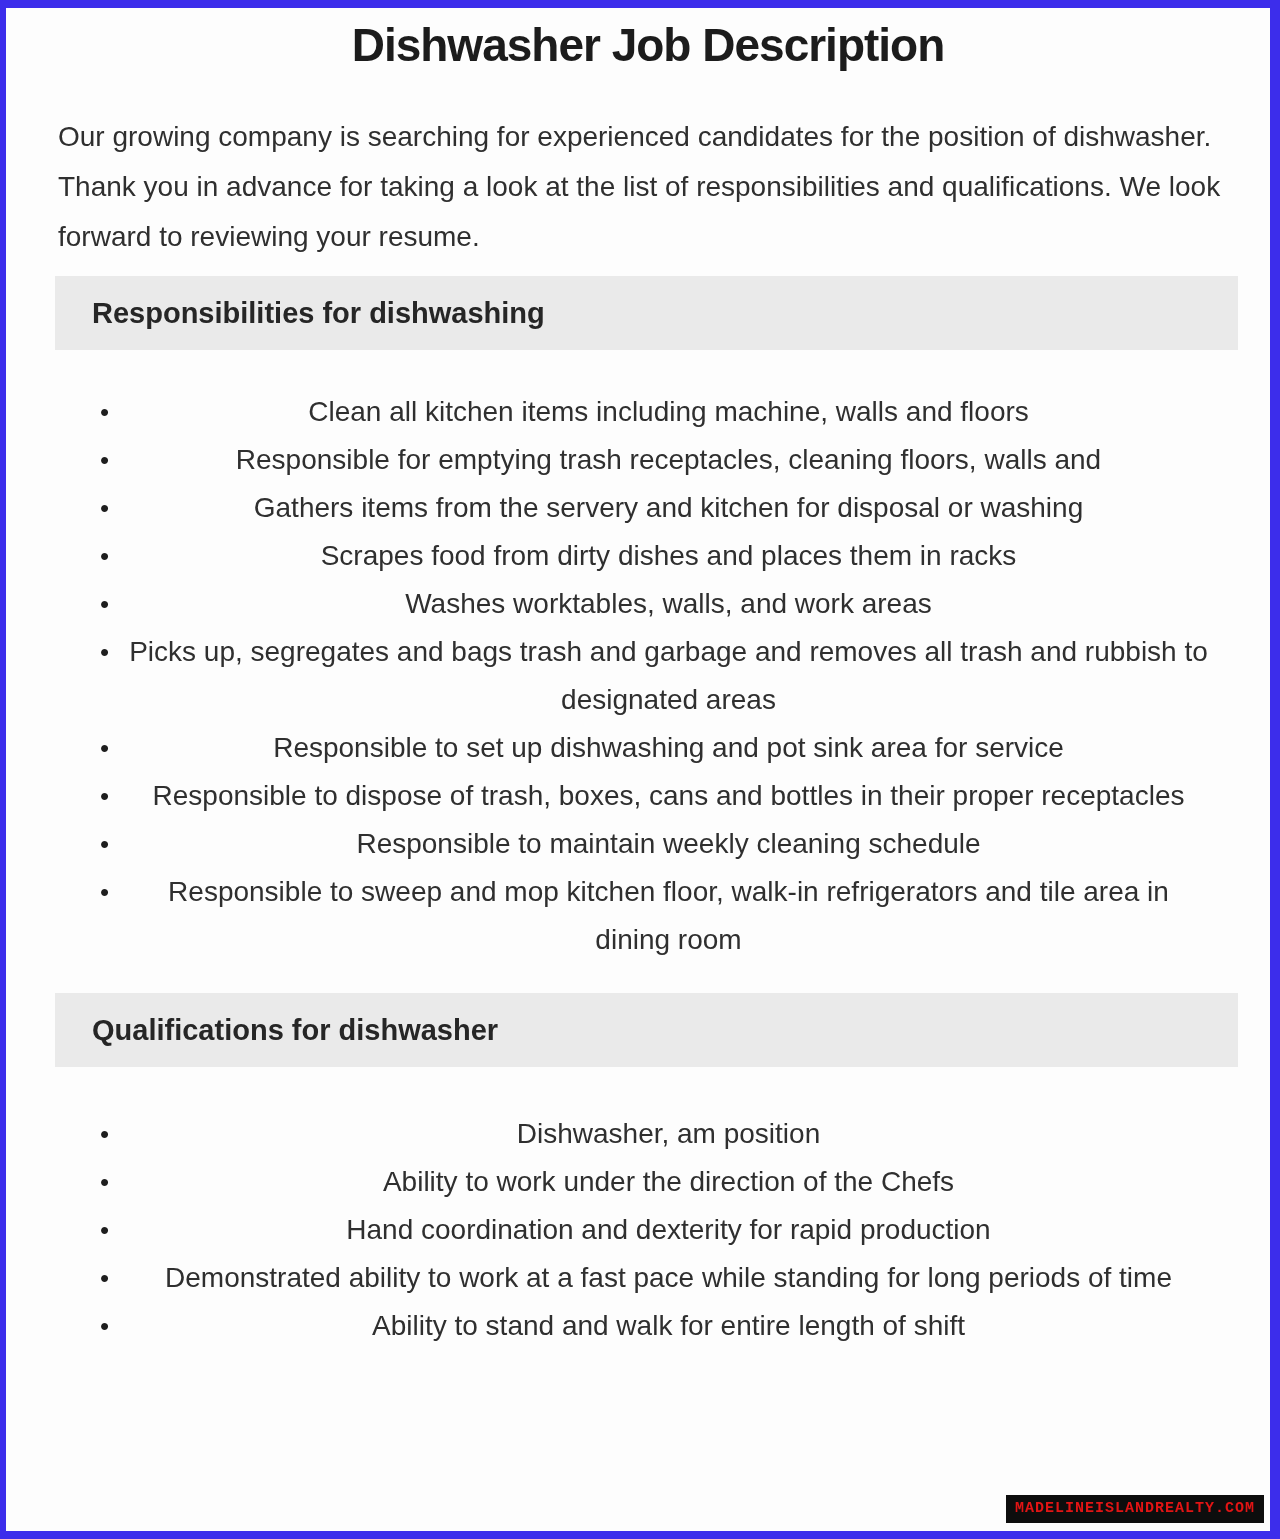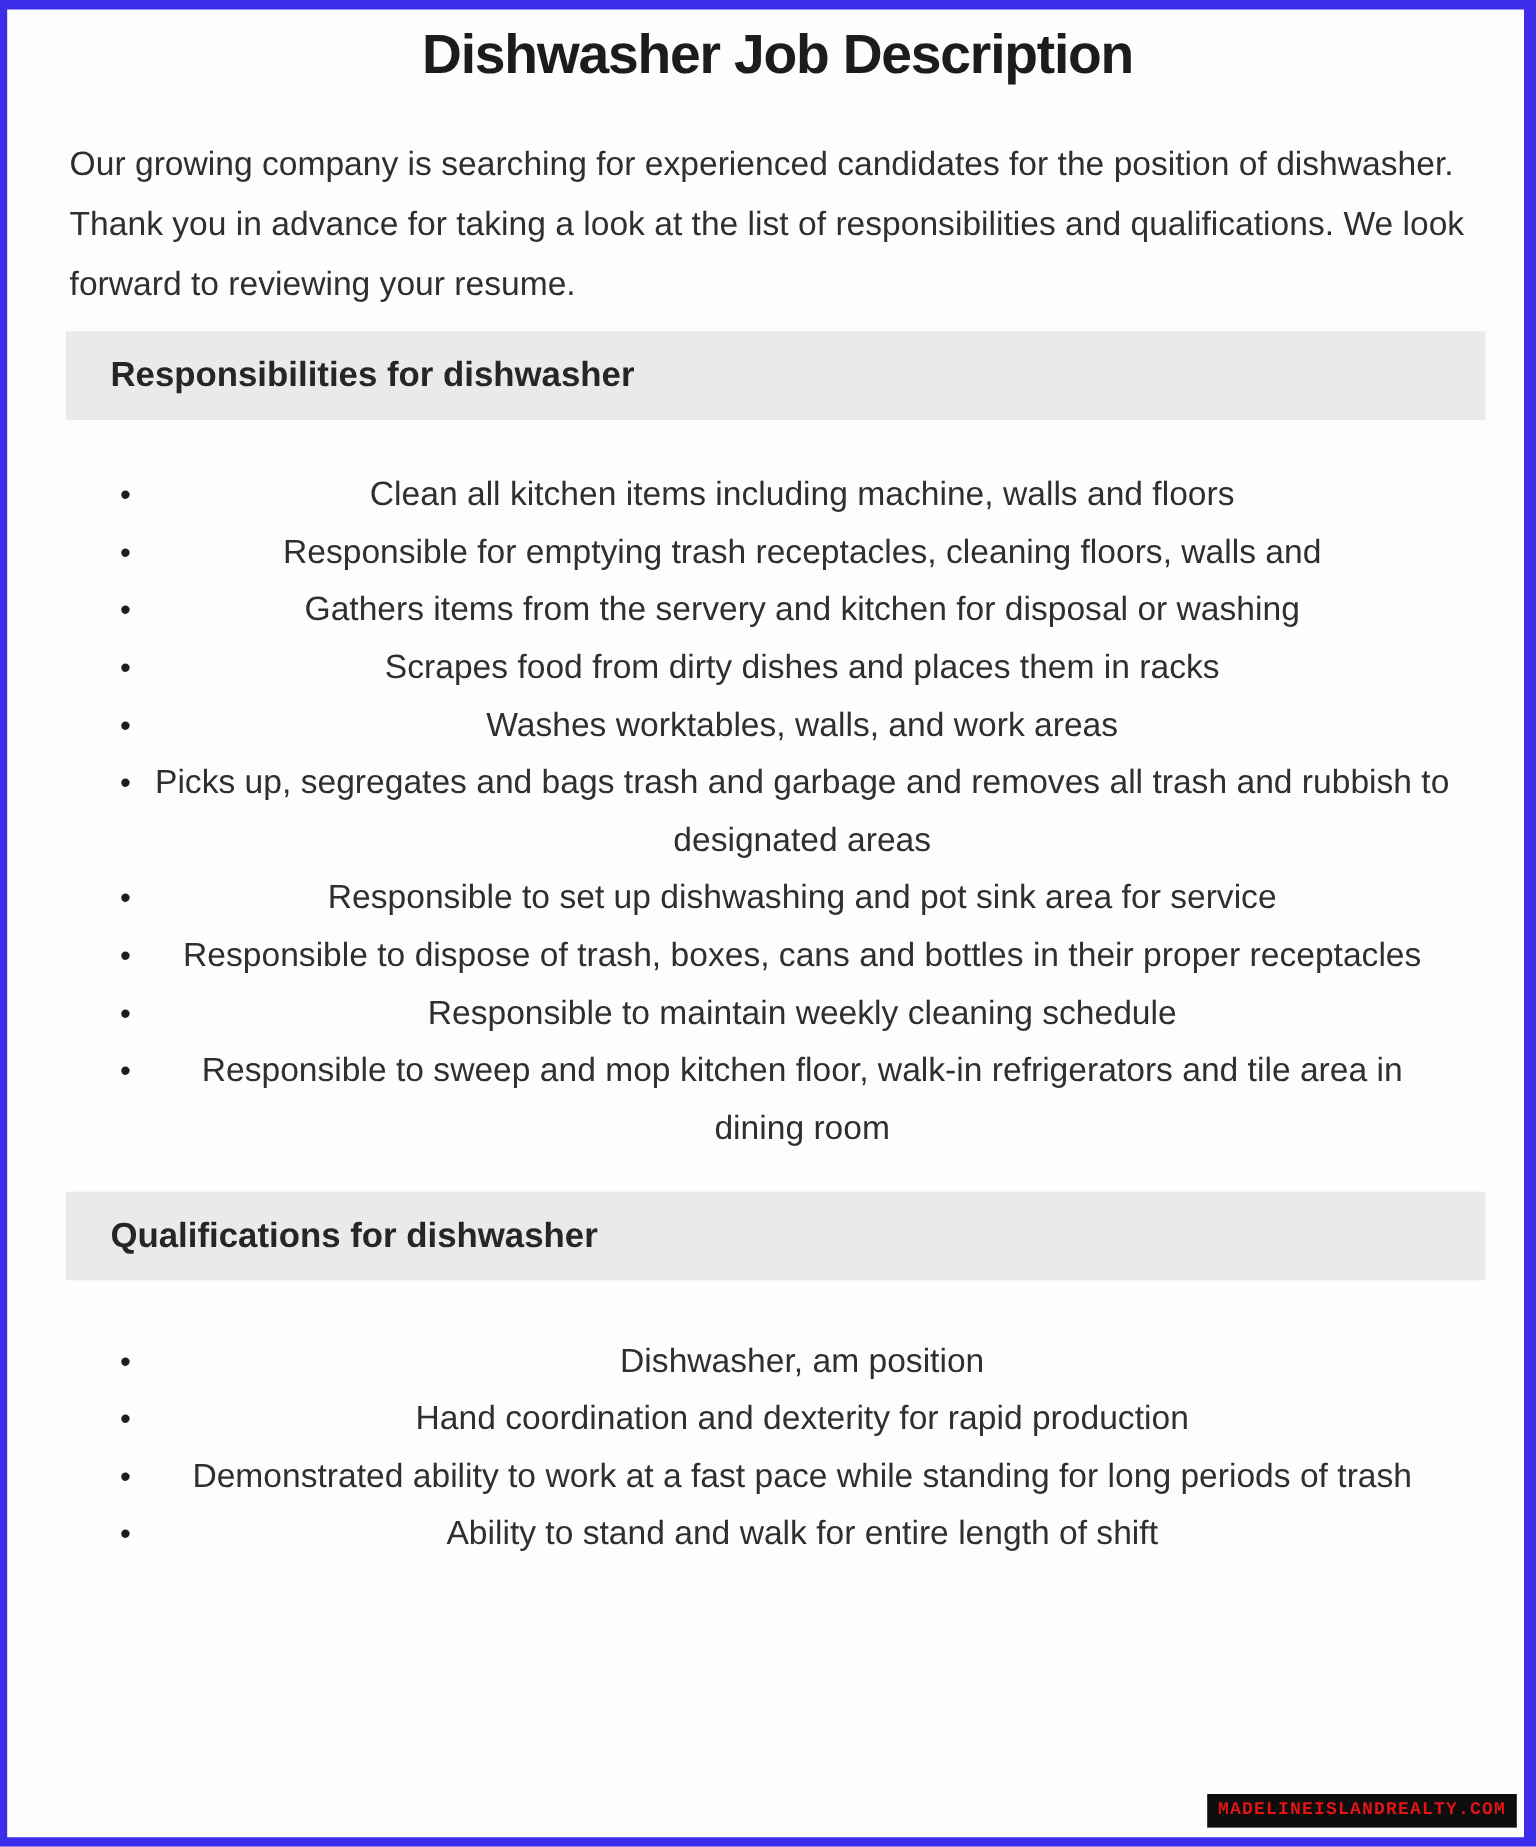--- a/index.html
+++ b/index.html
@@ -95,21 +95,21 @@
 </head>
 <body>
 
 <div class="page">
 
   <h1 class="doc-title">Dishwasher Job Description</h1>
 
   <p class="intro">Our growing company is searching for experienced candidates for the position of dishwasher. Thank you in advance for taking a look at the list of responsibilities and qualifications. We look forward to reviewing your resume.</p>
 
   <div class="section-header">
-    <span class="heading-text">Responsibilities for dishwasher</span>
+    <span class="heading-text">Responsibilities for dishwashing</span>
   </div>
 
   <ul class="bullet-list">
       <li>Clean all kitchen items including machine, walls and floors</li>
       <li>Responsible for emptying trash receptacles, cleaning floors, walls and</li>
       <li>Gathers items from the servery and kitchen for disposal or washing</li>
       <li>Scrapes food from dirty dishes and places them in racks</li>
       <li>Washes worktables, walls, and work areas</li>
       <li>Picks up, segregates and bags trash and garbage and removes all trash and rubbish to designated areas</li>
       <li>Responsible to set up dishwashing and pot sink area for service</li>
@@ -117,20 +117,21 @@
       <li>Responsible to maintain weekly cleaning schedule</li>
       <li>Responsible to sweep and mop kitchen floor, walk-in refrigerators and tile area in dining room</li>
     </ul>
 
   <div class="section-header second">
     <span class="heading-text">Qualifications for dishwasher</span>
   </div>
 
   <ul class="bullet-list second">
       <li>Dishwasher, am position</li>
+      <li>Ability to work under the direction of the Chefs</li>
       <li>Hand coordination and dexterity for rapid production</li>
-      <li>Demonstrated ability to work at a fast pace while standing for long periods of trash</li>
+      <li>Demonstrated ability to work at a fast pace while standing for long periods of time</li>
       <li>Ability to stand and walk for entire length of shift</li>
     </ul>
 
   <div class="watermark">MADELINEISLANDREALTY.COM</div>
 
 </div>
 
 </body></html>

